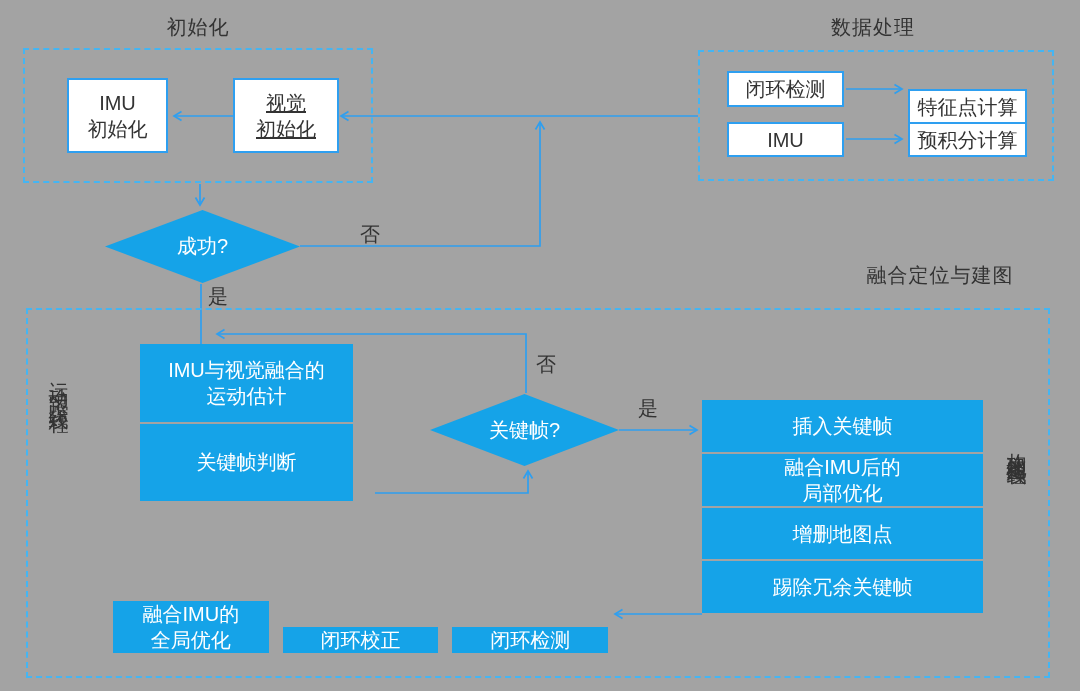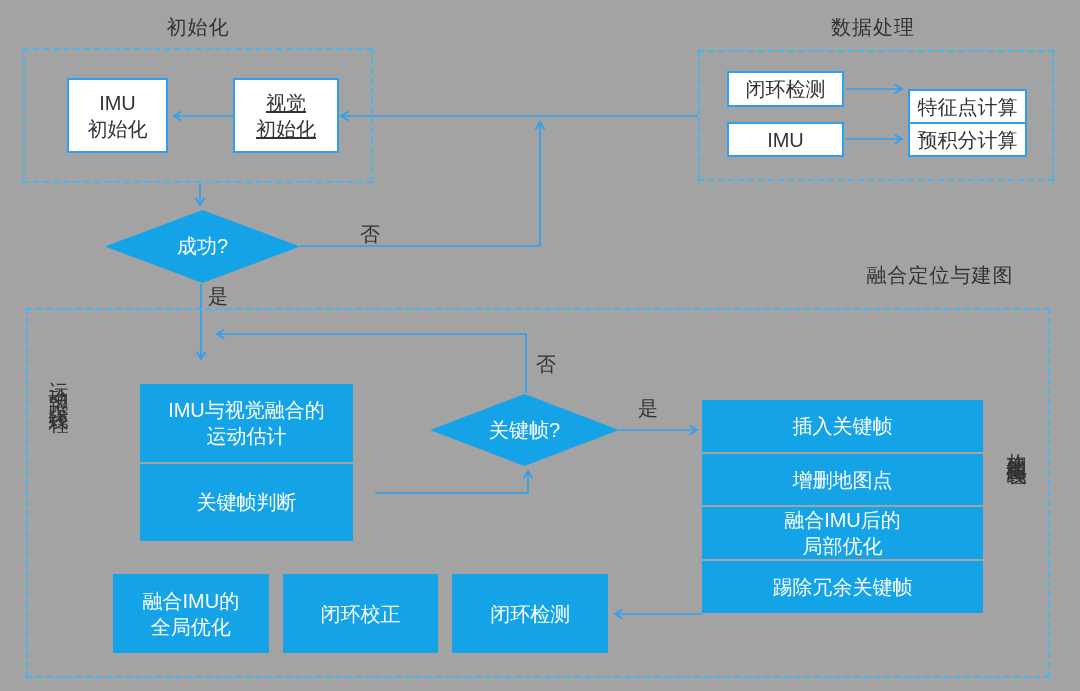--- a/index.html
+++ b/index.html
@@ -19,21 +19,21 @@
   .diamond{
     position:absolute;background:#15a3e8;color:#fff;font-size:20px;
     clip-path:polygon(50% 0,100% 50%,50% 100%,0 50%);
     display:flex;align-items:center;justify-content:center;text-align:center;
   }
   .bluestack{position:absolute;display:flex;flex-direction:column;gap:2px;box-sizing:border-box;}
   .bluestack > div{
     flex:1;background:#15a3e8;color:#fff;display:flex;align-items:center;justify-content:center;
     text-align:center;white-space:pre-line;font-size:20px;line-height:1.3;
   }
-  .bluerow{position:absolute;display:flex;flex-direction:row;gap:14px;box-sizing:border-box;}
+  .bluerow{position:absolute;display:flex;flex-direction:row;gap:14px;box-sizing:border-box;align-items:flex-end;}
   .bluerow > div{
     flex:1;background:#15a3e8;color:#fff;display:flex;align-items:center;justify-content:center;
     text-align:center;white-space:pre-line;font-size:20px;line-height:1.3;
   }
   .vtext{
     position:absolute;writing-mode:vertical-rl;text-orientation:upright;
     font-size:20px;color:#333;
   }
   .lbl{position:absolute;font-size:20px;color:#333;}
 </style>
@@ -77,31 +77,31 @@
 初始化</div>
 
   <div class="wbox" style="left:727px;top:71px;width:117px;height:36px;">闭环检测</div>
   <div class="wbox" style="left:908px;top:71px;width:119px;height:36px;margin-top:18px;">特征点计算</div>
   <div class="wbox" style="left:727px;top:122px;width:117px;height:35px;">IMU</div>
   <div class="wbox" style="left:908px;top:122px;width:119px;height:35px;">预积分计算</div>
 
   <div class="diamond" style="left:105px;top:210px;width:195px;height:73px;">成功?</div>
   <div class="diamond" style="left:430px;top:394px;width:189px;height:72px;">关键帧?</div>
 
-  <div class="bluestack" style="left:92px;top:384px;width:261px;height:157px;padding-left:48px;">
+  <div class="bluestack" style="left:92px;top:344px;width:261px;height:157px;padding-left:48px;">
     <div>IMU与视觉融合的
 运动估计</div>
     <div>关键帧判断</div>
   </div>
 
   <div class="bluestack" style="left:702px;top:400px;width:281px;height:213px;">
     <div>插入关键帧</div>
-    <div>增删地图点</div>
     <div>融合IMU后的
 局部优化</div>
+    <div>增删地图点</div>
     <div>踢除冗余关键帧</div>
   </div>
 
   <div class="bluerow" style="left:113px;top:574px;width:495px;height:79px;">
     <div>融合IMU的
 全局优化</div>
     <div>闭环校正</div>
     <div>闭环检测</div>
   </div>
 

